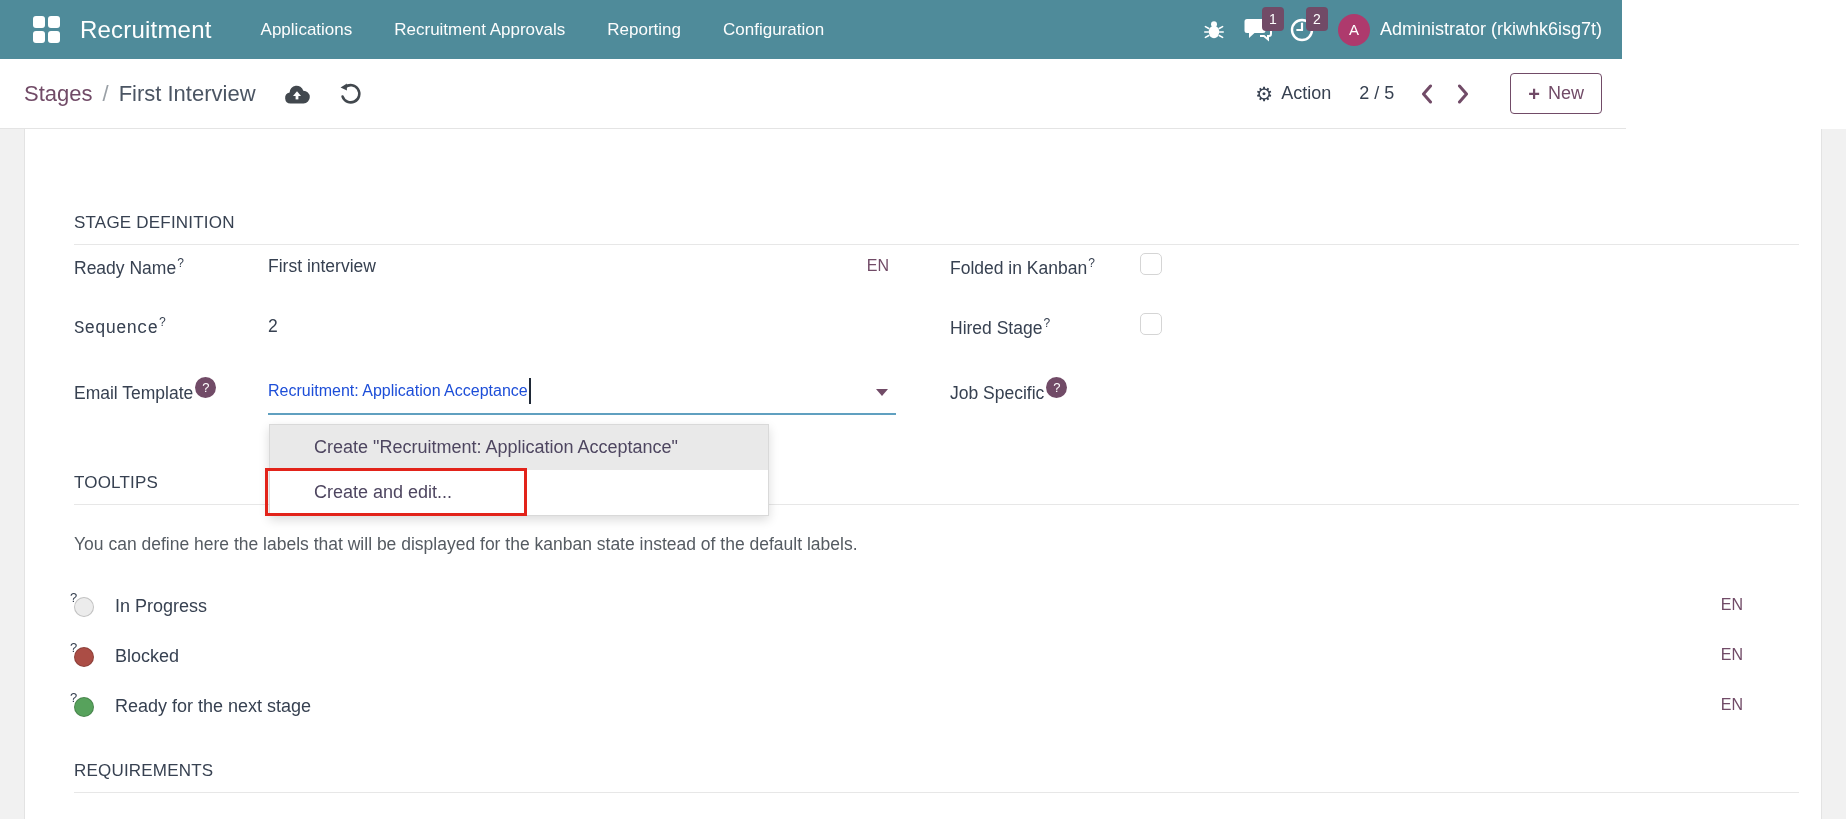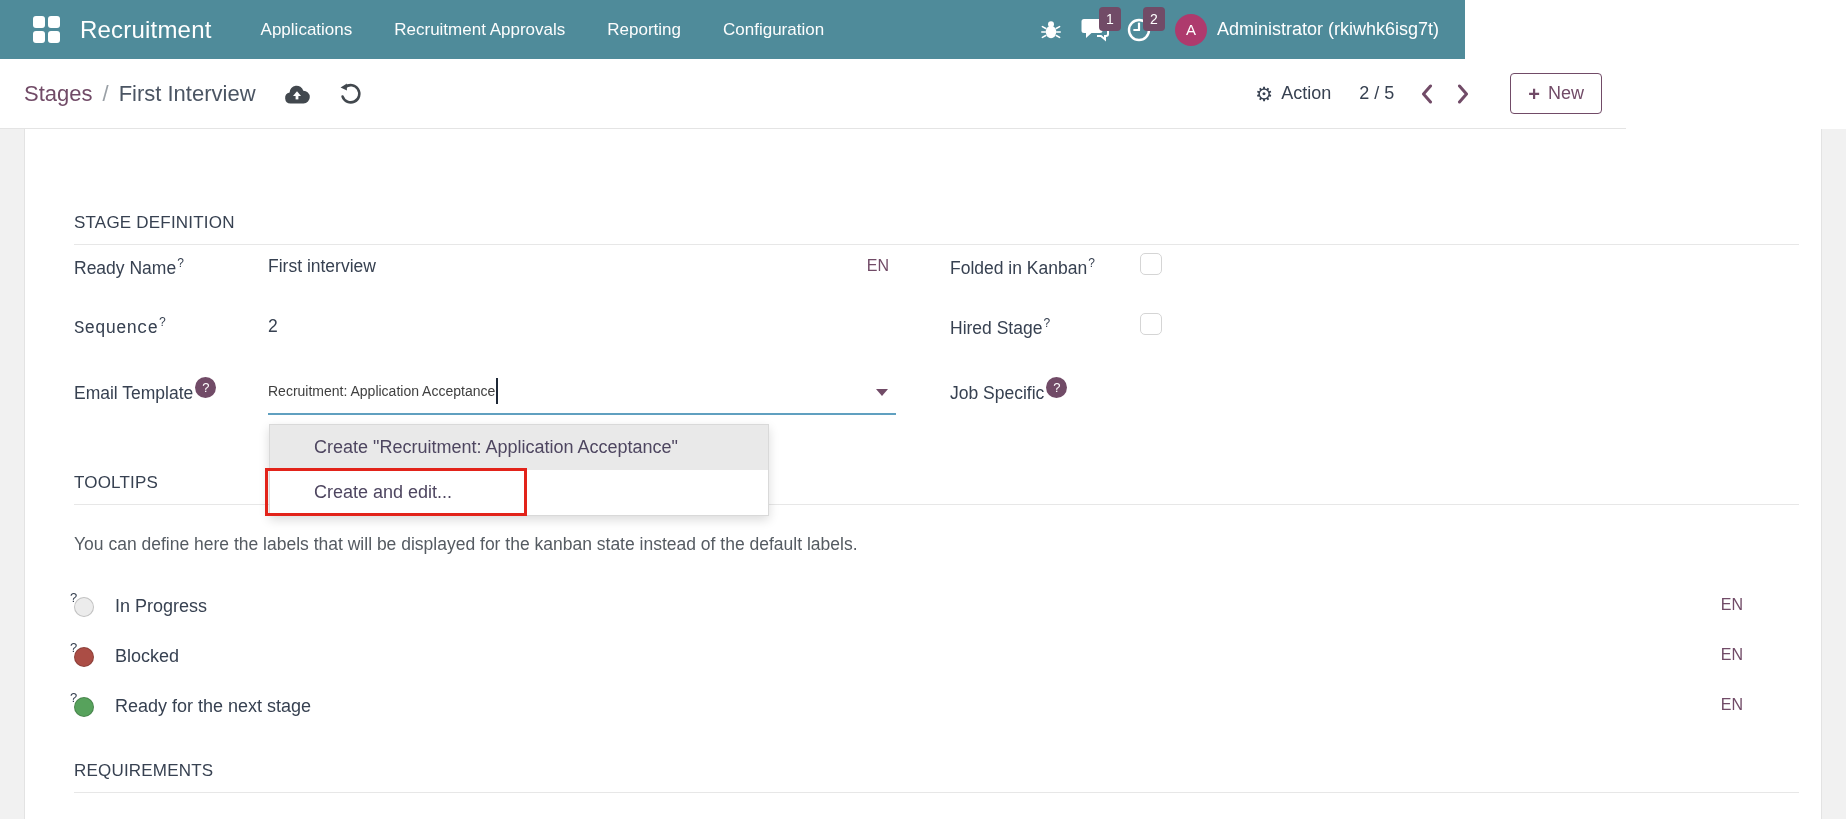--- a/index.html
+++ b/index.html
@@ -6,40 +6,40 @@
   html,body { width:1846px; height:819px; }
   body {
     font-family: "Liberation Sans", "DejaVu Sans", sans-serif;
     background:#ffffff; overflow:hidden;
     -webkit-font-smoothing: antialiased;
   }
   #page { position:relative; width:1846px; height:819px; overflow:hidden; }
 
   
   .navbar {
-    position:absolute; left:0; top:0; width:1465px; height:59px;
+    position:absolute; left:0; top:0; width:1622px; height:59px;
     background:#4f8b9a; display:flex; align-items:center; padding:0 20px;
     color:#fff;
   }
   .apps-grid { width:27px; height:27px; display:grid; grid-template-columns:12px 12px; grid-template-rows:12px 12px; gap:3px; margin:0 20px 0 13px; cursor:pointer; }
   .apps-grid span { background:#fff; border-radius:3px; }
   .brand { font-size:24px; font-weight:500; margin-right:28px; letter-spacing:.2px; cursor:pointer; }
   .nav-menu { display:flex; align-items:center; }
   .nav-menu .menu-item { font-size:17px; padding:0 21px; color:#fdfdfd; cursor:pointer; white-space:nowrap; }
   .nav-spacer { flex:1; }
   .nav-right { display:flex; align-items:center; gap:0; }
   .nav-icon-btn { position:relative; display:flex; align-items:center; justify-content:center; width:44px; height:44px; cursor:pointer; }
   .nav-badge {
     position:absolute; top:-1px; right:-4px; min-width:22px; height:24px; padding:0 5px;
     background:#714B67; color:#fff; font-size:14px; line-height:24px; text-align:center;
     border-radius:4px; font-weight:400;
   }
   .avatar { width:32px; height:32px; border-radius:50%; background:#ae3a6d; color:#fff;
     display:flex; align-items:center; justify-content:center; font-size:15px; margin:0 10px 0 14px; }
-  .user-name { font-size:18px; color:#fff; margin-right:6px; white-space:nowrap; }
+  .user-name { font-size:18px; color:#fff; margin-right:0; white-space:nowrap; }
 
   
   .controlbar {
     position:absolute; left:0; top:59px; width:1626px; height:70px; background:#fff;
     border-bottom:1px solid #e4e4e4; display:flex; align-items:center; padding:0 24px;
   }
   .breadcrumb { display:flex; align-items:center; font-size:22px; }
   .crumb-parent { color:#714B67; cursor:pointer; }
   .crumb-sep { color:#9aa0a6; margin:0 10px; }
   .crumb-current { color:#4b5563; }
@@ -79,21 +79,21 @@
   }
   .help-badge {
     display:inline-flex; width:21px; height:21px; border-radius:50%; background:#714B67;
     color:#fff; font-size:13px; align-items:center; justify-content:center;
     vertical-align:top; margin-left:2px; position:relative; top:-6px; cursor:pointer;
   }
   .text-input {
     position:absolute; left:243px; top:240px; width:628px; height:46px;
     border-bottom:2px solid #60a0c0; display:flex; align-items:center; cursor:text;
   }
-  .text-input .val { font-size:14px; color:#404040; white-space:nowrap; }
+  .text-input .val { font-size:16px; color:#1d4ed8; white-space:nowrap; }
   .caret-bar { display:inline-block; width:2px; height:26px; background:#1f2937; margin-left:1px; }
   .dd-caret {
     position:absolute; right:8px; top:20px; width:0; height:0;
     border-left:6px solid transparent; border-right:6px solid transparent;
     border-top:7px solid #714B67; cursor:pointer;
   }
 
   
   .dropdown {
     position:absolute; left:244px; top:295px; width:500px; background:#fff;

